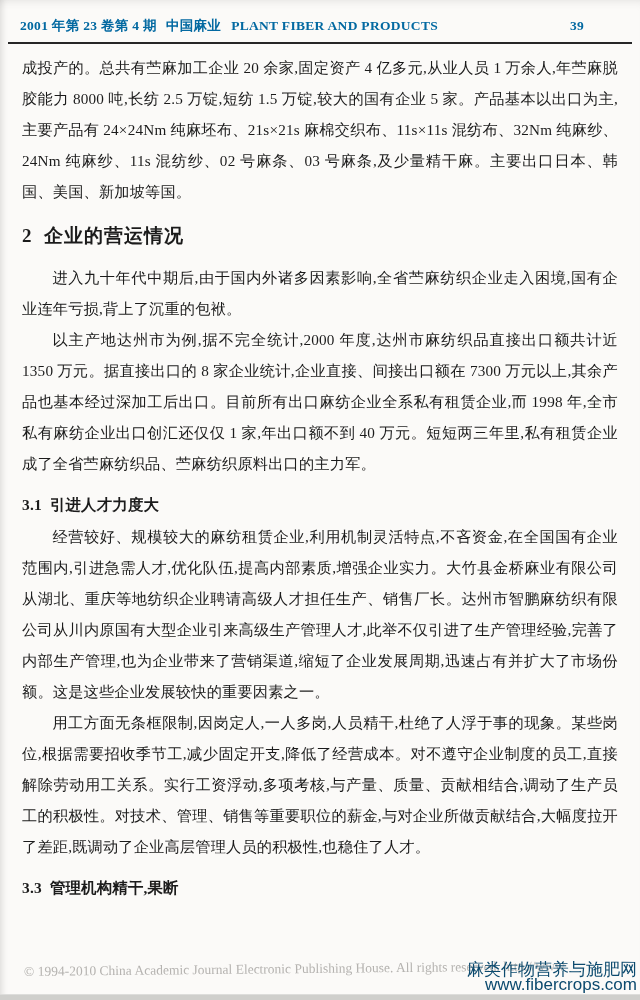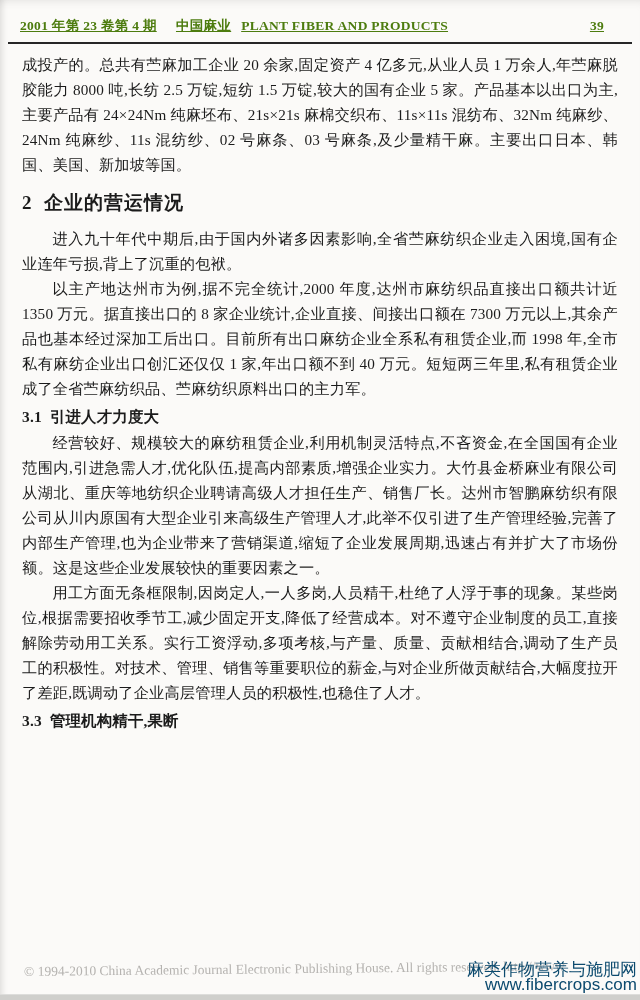--- a/index.html
+++ b/index.html
@@ -10,46 +10,45 @@
   }
   .page{
     position:relative;width:640px;height:1000px;overflow:hidden;
     background:#fbfaf8;
     box-shadow:inset 6px 0 6px -4px rgba(0,0,0,.12), inset 0 8px 8px -6px rgba(0,0,0,.08);
     color:#1b1b1b;
   }
   
   .header{
     display:flex;align-items:baseline;
-    padding:17px 36px 0 20px;
+    padding:17px 56px 0 20px;
     font-size:13.5px;font-weight:bold;letter-spacing:.3px;
-    color:#4d7c0f;
-    text-decoration:underline;
+    color:#0369a1;
   }
   .header .left{flex:1;text-align:left;white-space:nowrap;}
   .header .center{flex:0 0 auto;text-align:right;white-space:nowrap;}
   .header .center .cn{margin-right:10px;}
   .header .right{flex:1;text-align:right;}
   .rule{height:2px;background:#262626;margin:7px 8px 0 8px;}
   
   .main{
     padding:8px 22px 12px 22px;
-    font-size:15.2px;line-height:25px;
+    font-size:15.2px;line-height:31px;
     text-align:justify;text-justify:inter-ideograph;
     letter-spacing:.2px;
   }
   .main p{margin:0;text-indent:2em;}
   .main p.noindent{text-indent:0;}
   h1.section{
     font-size:19px;font-weight:bold;letter-spacing:1px;
     margin:13px 0 11px 0;white-space:pre-wrap;
   }
   h2.subsection{
     font-size:15.4px;font-weight:bold;
-    margin:3px 0 1px 0;white-space:pre-wrap;
+    margin:10px 0 1px 0;white-space:pre-wrap;
   }
   
   .copyright{
     position:absolute;left:24px;bottom:24px;
     width:760px;white-space:nowrap;
     font-size:13.5px;color:#b5b3b0;
     font-family:"Liberation Serif","DejaVu Serif",serif;
     transform:rotate(-.6deg);
   }
   .site-watermark{

